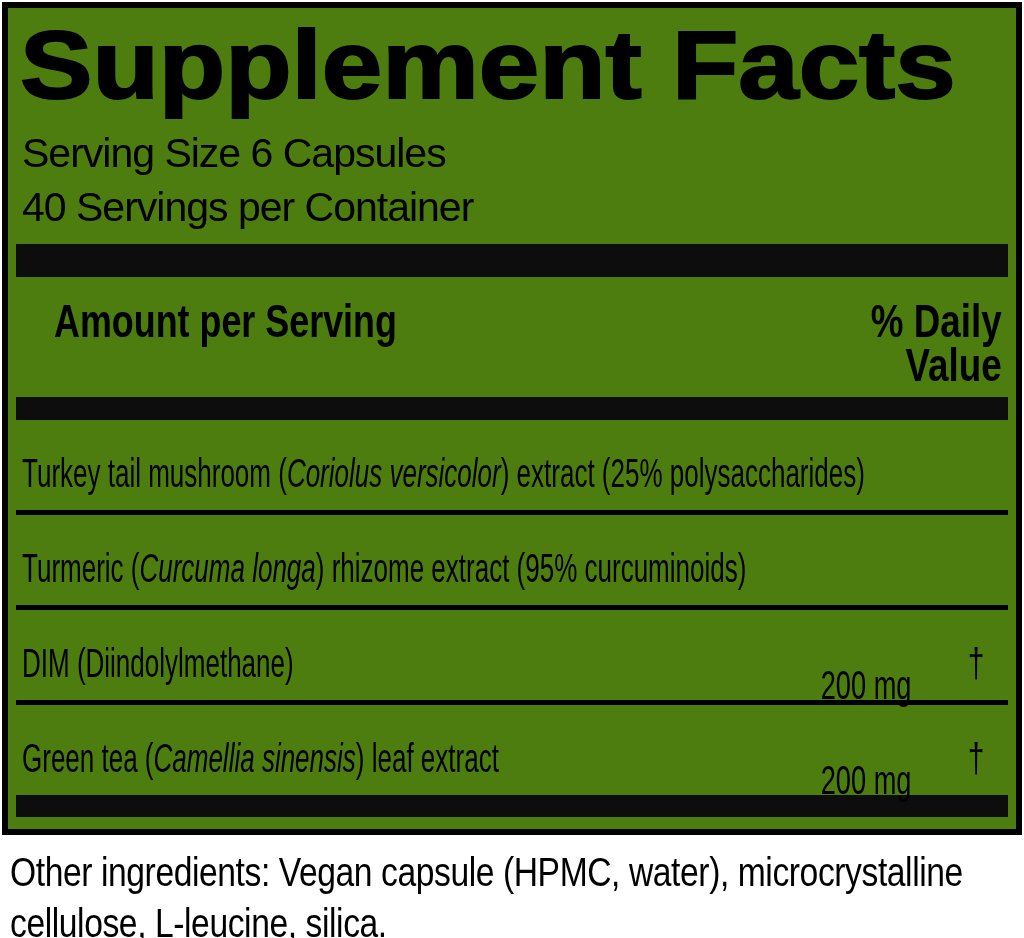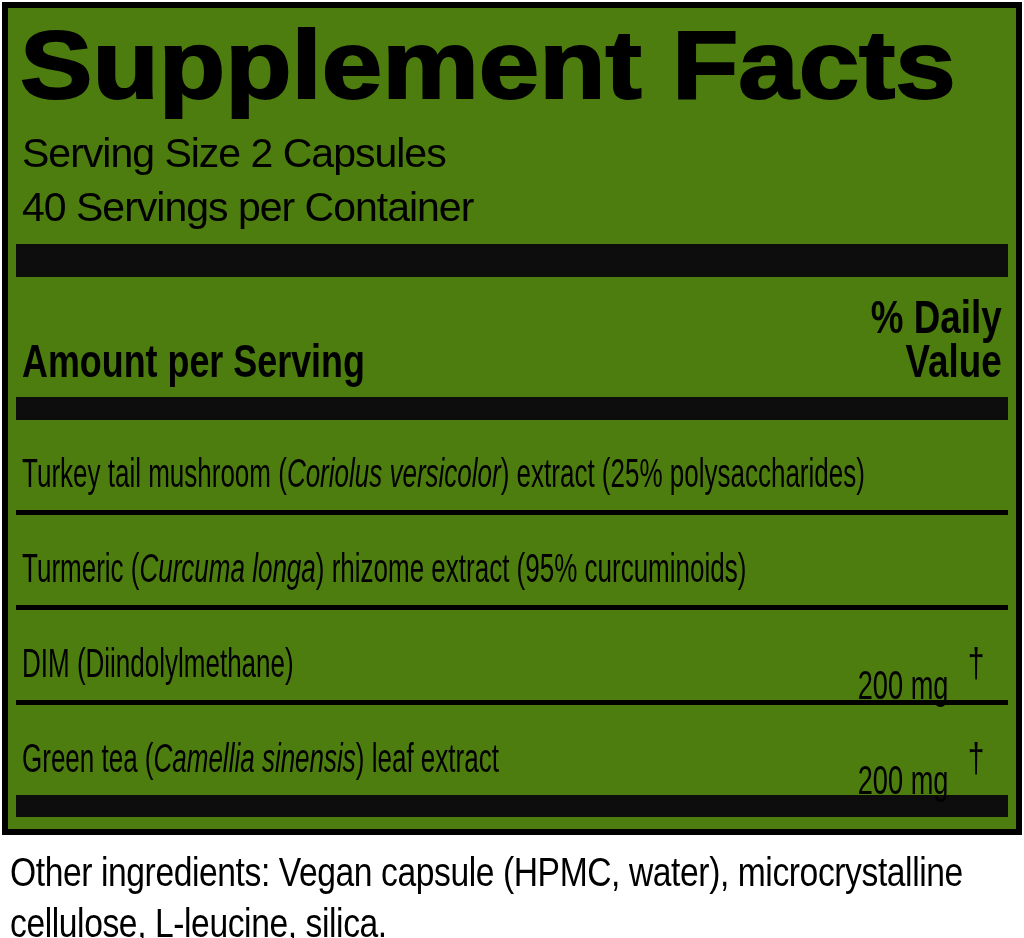--- a/index.html
+++ b/index.html
@@ -46,23 +46,24 @@
   
   .bar { background: #0d0d0d; margin: 0 8px; }
   .bar-thick { height: 33px; margin-top: 10px; }
   .bar-mid   { height: 23px; }
   .bar-mid2  { height: 22px; }
 
   
   .head-row {
     display: flex;
     justify-content: space-between;
-    align-items: flex-end;
-    padding: 22px 14px 14px 14px;
+    align-items: flex-start;
+    padding: 22px 14px 14px 6px;
     height: 84px;
+    margin-left: 40px;
   }
   .head-left, .head-right {
     font-size: 46px;
     font-weight: 700;
     line-height: 44px;
   }
   .head-right { text-align: right; }
   .cond-b-l {
     display: inline-block;
     transform: scaleX(0.78);
@@ -85,21 +86,21 @@
   }
   .row:not(:last-child) { border-bottom: 5px solid #000; }
   .row .name { flex: 1; font-size: 40px; overflow: visible; }
   .row .name .cond {
     display: inline-block;
     transform: scaleX(0.65);
     transform-origin: left center;
     white-space: nowrap;
   }
   .row .name i { font-style: italic; }
-  .row .amt { width: 170px; text-align: right; font-size: 40px; margin-top: 45px; }
+  .row .amt { width: 170px; text-align: left; font-size: 40px; margin-top: 45px; }
   .row .amt .cond-r {
     display: inline-block;
     transform: scaleX(0.68);
     transform-origin: right center;
     white-space: nowrap;
   }
   .row .dv { width: 56px; text-align: center; font-size: 40px; }
   .row .dv span {
     display: inline-block;
     transform: scaleX(0.75);
@@ -129,21 +130,21 @@
   }
 </style>
 </head>
 <body>
 
 <div class="label-box">
 
   <div class="title">Supplement Facts</div>
 
   <div class="serving">
-    <div>Serving Size 2 Capsules</div>
+    <div>Serving Size 6 Capsules</div>
     <div>40 Servings per Container</div>
   </div>
 
   <div class="bar bar-thick"></div>
 
   <div class="head-row">
     <div class="head-left">
       <span class="cond-b-l">Amount per Serving</span>
     </div>
     <div class="head-right">

